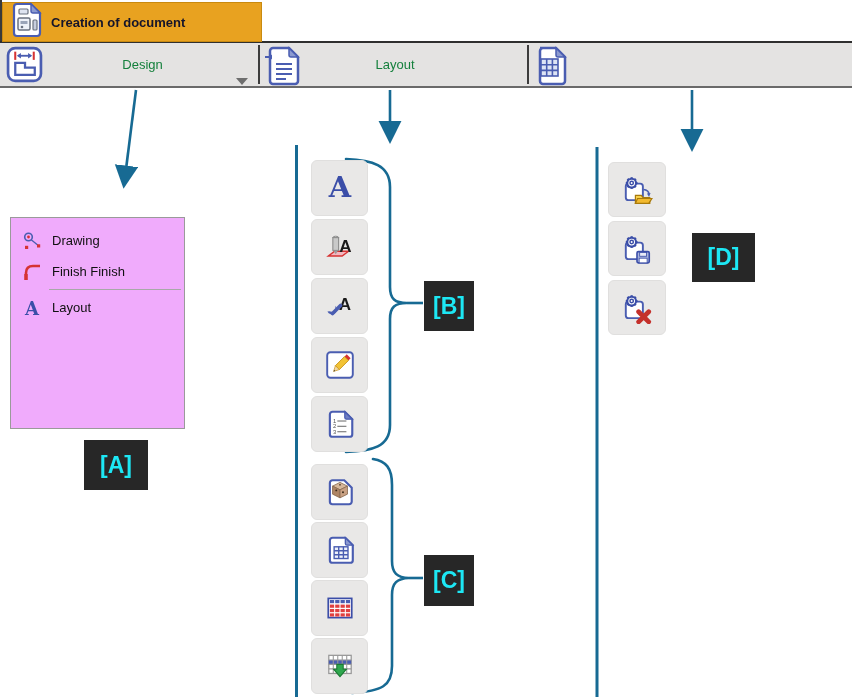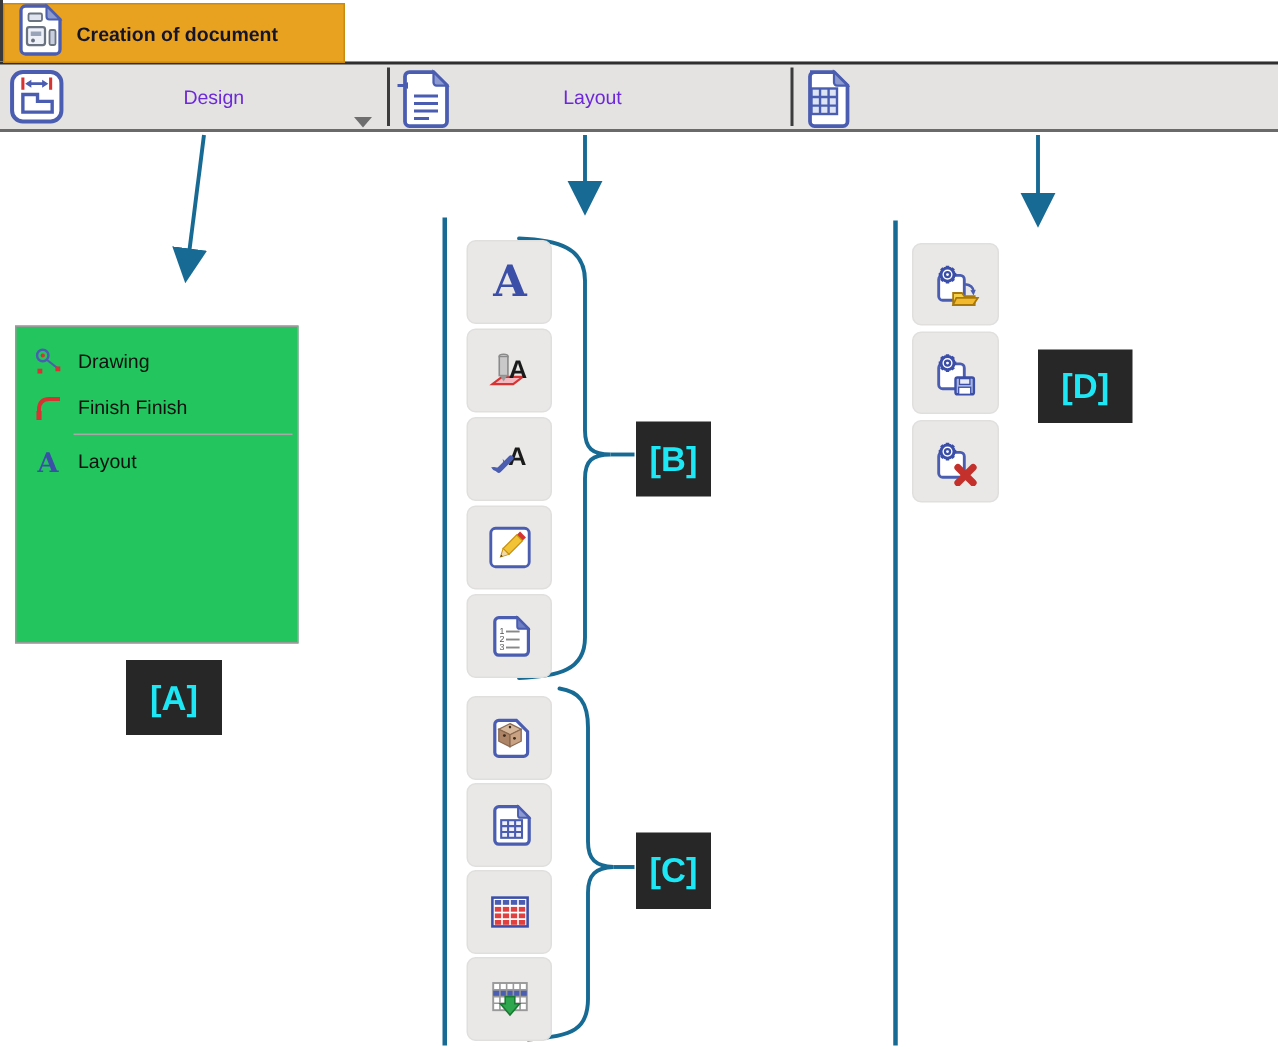--- a/index.html
+++ b/index.html
@@ -1,46 +1,46 @@
 <!DOCTYPE html>
 <html><head>
 <meta charset="utf-8">
 <style>
   *{margin:0;padding:0;box-sizing:border-box}
   html,body{width:852px;height:699px;background:#fff;font-family:"Liberation Sans",sans-serif}
   .stage{position:relative;width:852px;height:699px;background:#fff;overflow:hidden}
 
   
   .left-edge{position:absolute;left:0;top:0;width:2px;height:41px;background:#3a3a3a}
-  .doc-tab{position:absolute;left:2px;top:2px;width:228px;height:40px;background:#e8a220;
+  .doc-tab{position:absolute;left:2px;top:2px;width:260px;height:40px;background:#e8a220;
            border:1px solid #c98a10;display:flex;align-items:center;gap:7px;padding:0 8px 0 7px;z-index:6}
   .tab-title{font-size:13px;font-weight:bold;color:#14142a;white-space:nowrap}
 
   
   .ribbon{position:absolute;left:0;top:41px;width:852px;height:47px;background:#e4e3e2;
           border-top:2px solid #2f2f2f;border-bottom:2px solid #6a6a6a;z-index:1}
   .ribbon-icon{position:absolute;display:flex;align-items:center;justify-content:center}
   .ri-design{left:6px;top:3px}
   .ri-layout{left:263px;top:1px}
   .ri-template{left:531px;top:2px}
   .ribbon-label{position:absolute;top:0;height:43px;display:flex;align-items:center;justify-content:center;
-                font-size:13px;color:#6d28d9}
+                font-size:13px;color:#15803d}
   .rl-design{left:45px;width:195px}
   .rl-layout{left:300px;width:190px}
   .rl-template{left:570px;width:240px}
   .rib-sep{position:absolute;top:2px;height:39px;width:2px;background:#3c3c3c}
   .rs-1{left:258px}.rs-2{left:527px}
   .chevron{position:absolute;left:236px;top:35px;width:0;height:0;
            border-left:6px solid transparent;border-right:6px solid transparent;border-top:7px solid #6e6e6e}
 
   
   .overlay{position:absolute;left:0;top:0;width:852px;height:699px;pointer-events:none;z-index:2}
 
   
-  .menu{position:absolute;left:10px;top:217px;width:189px;height:212px;background:#22c55e;
+  .menu{position:absolute;left:10px;top:217px;width:175px;height:212px;background:#f0abfc;
         border:1px solid #9a9a9a;padding:7px 0;z-index:3}
   .menu-item{display:flex;align-items:center;height:31px;padding:0 8px;gap:7px;cursor:default}
   .mi-icon{width:26px;height:22px;display:flex;align-items:center;justify-content:center;flex:0 0 auto}
   .mi-label{font-size:13px;color:#101010;white-space:nowrap}
   .menu-sep{height:1px;background:#a8a8a8;margin:2px 3px 2px 38px}
 
   
   .btn-col{position:absolute;display:flex;flex-direction:column;z-index:3}
   .col-b{left:311px;top:160px;gap:3px}
   .col-c{left:311px;top:464px;gap:2px}

